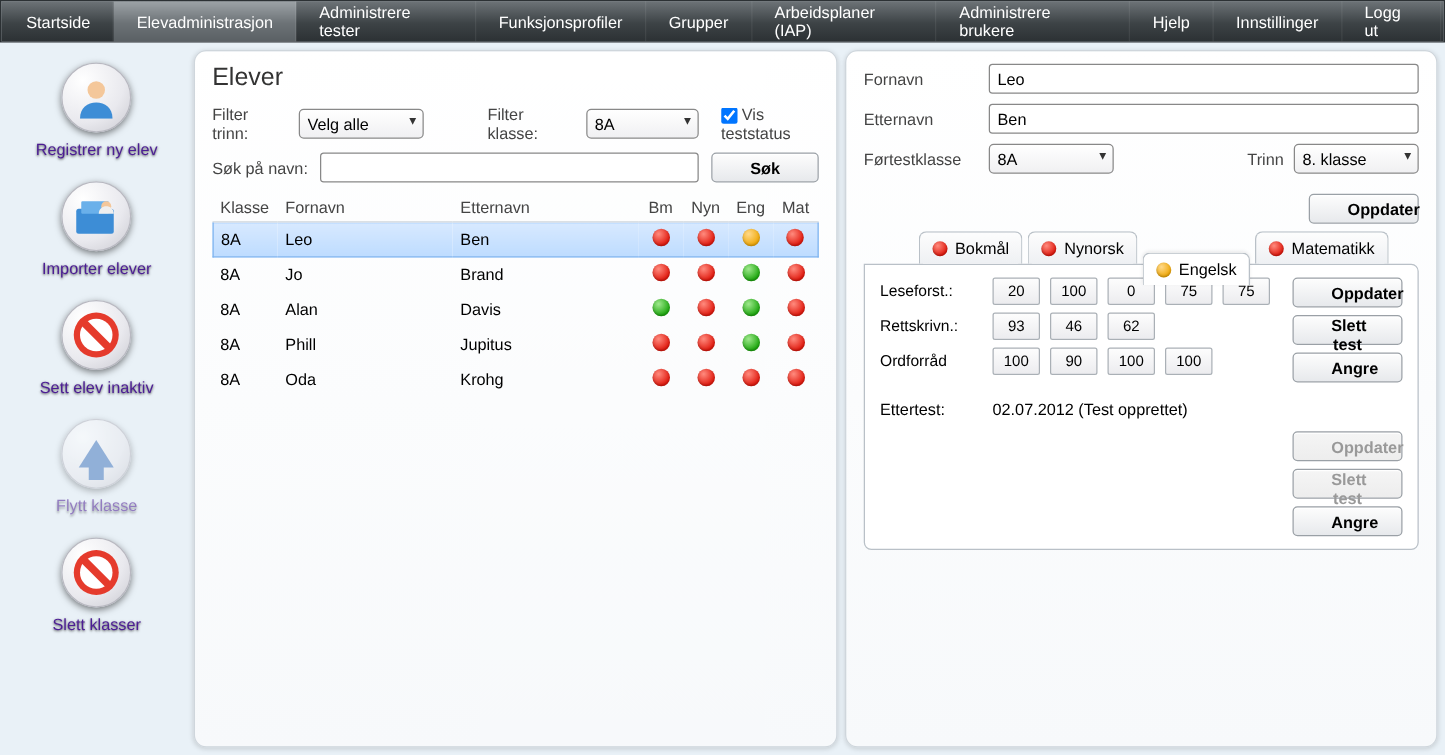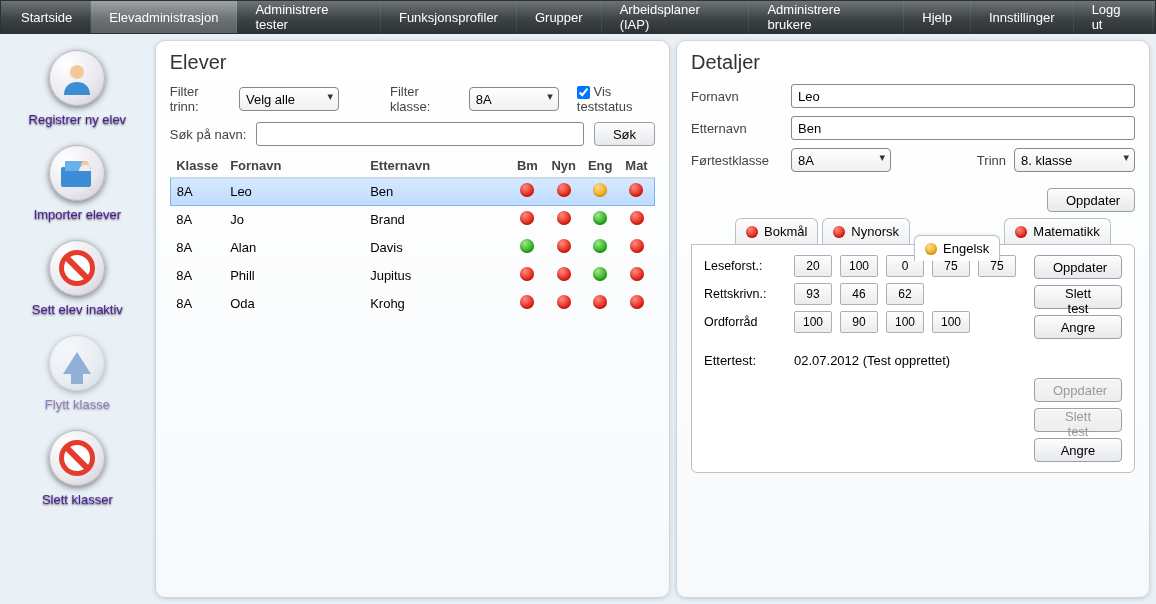--- a/index.html
+++ b/index.html
@@ -114,30 +114,31 @@
   .sel-wrap{position:relative;display:inline-block;}
   .sel-wrap::after{
     content:"▾"; position:absolute; right:6px; top:3px; font-size:11px; color:#333; pointer-events:none;
   }
   input[type=text].text {
     height:24px;border:1px solid #888;border-radius:3px;padding:0 6px;font-size:13px;background:#fff;
   }
   input[type=checkbox]{vertical-align:middle;}
 
   .btn {
-    height:24px; padding:0 18px; font-size:13px;
+    height:24px; padding:0 30px; font-size:13px;
     background: linear-gradient(#fdfdfd,#e7e9ec);
     border:1px solid #9aa0a6; border-radius:4px; cursor:pointer;
     box-shadow: inset 0 1px 0 #fff;
+    font-weight: bold;
   }
   .btn:disabled{ color:#999; background:linear-gradient(#f5f5f5,#ededed); }
 
   
   table.students-tbl { width:100%; border-collapse:collapse; font-size:13px; margin-top:6px; }
-  table.students-tbl th { text-align:left; font-weight:700; color:#444; padding:4px 6px; border-bottom:1px solid #d0d6dc;}
+  table.students-tbl th { text-align:left; font-weight:400; color:#444; padding:4px 6px; border-bottom:1px solid #d0d6dc;}
   table.students-tbl td { padding:5px 6px; }
   table.students-tbl tr.body-row { border-top:1px solid transparent; }
   table.students-tbl tr.selected {
     background: linear-gradient(#d7e9ff,#bedcff);
     border:1px solid #7fb4f0;
   }
   table.students-tbl th.dot-col, table.students-tbl td.dot-col{ text-align:center; width:36px;}
   .dot{ width:14px;height:14px;border-radius:50%; display:inline-block; box-shadow: inset 0 -1px 2px rgba(0,0,0,0.25);}
   .dot.red{background:radial-gradient(circle at 35% 30%,#ff8b7e,#e11a0f 70%);}
   .dot.green{background:radial-gradient(circle at 35% 30%,#9fe88d,#1ea80f 70%);}
@@ -326,36 +327,35 @@
             <td class="dot-col"><span class="dot red"></span></td>
             <td class="dot-col"><span class="dot red"></span></td>
             <td class="dot-col"><span class="dot red"></span></td>
             <td class="dot-col"><span class="dot red"></span></td>
           </tr>
         </tbody>
     </table>
   </div>
 
   <div class="panel details">
-    <h2 class="title">Detaljer</h2>
 
     <div class="detail-row">
       <label>Fornavn</label>
       <input type="text" class="text" value="Leo" style="">
     </div>
     <div class="detail-row">
       <label>Etternavn</label>
       <input type="text" class="text" value="Ben" style="">
     </div>
     <div class="detail-row">
       <label>Førtestklasse</label>
       <span class="sel-wrap"><select class="sel" style="width:100px"><option>8A</option></select></span>
       <span style="flex:1"></span>
       <label style="width:auto;margin-right:8px">Trinn</label>
-      <span class="sel-wrap"><select class="sel" style="width:121px"><option>8. klasse</option></select></span>
+      <span class="sel-wrap"><select class="sel" style="width:100px"><option>8. klasse</option></select></span>
     </div>
 
     <div style="text-align:right;margin:16px 0 6px 0;">
       <button class="btn wide">Oppdater</button>
     </div>
 
     <div class="tabs">
       <div class="tab">
           <span class="dot red"></span>
           <span>Bokmål</span>

